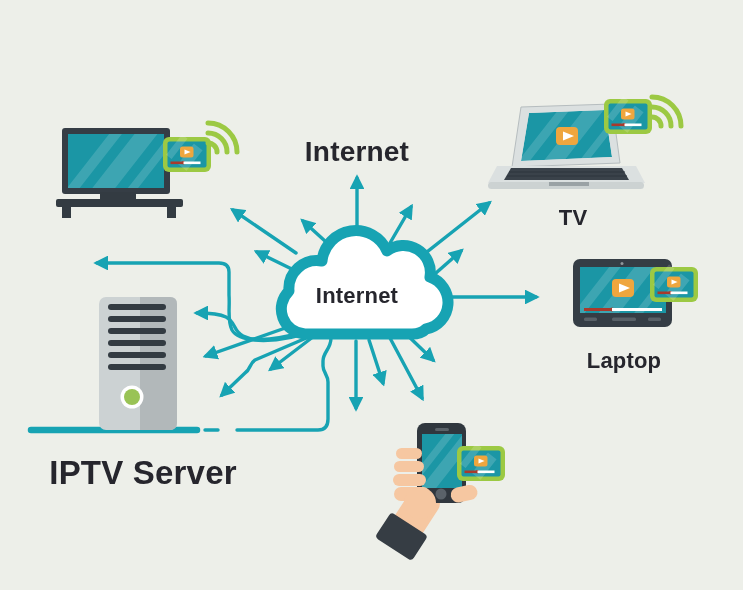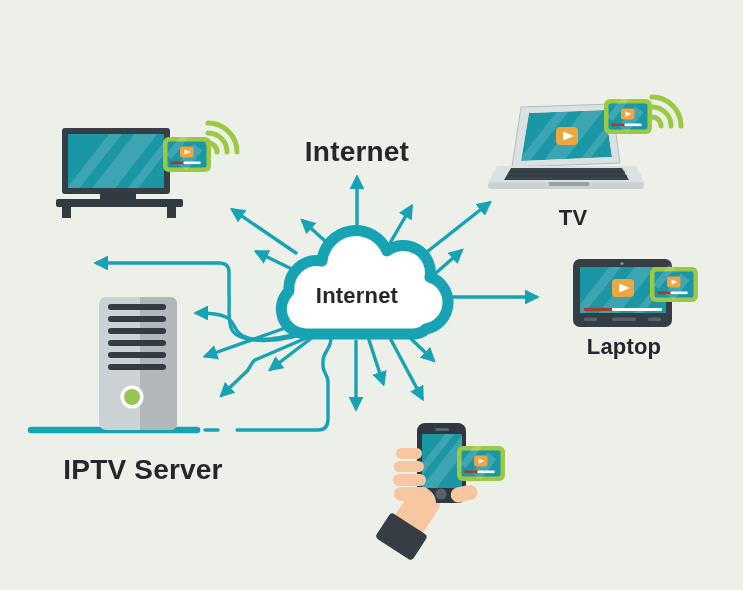--- a/index.html
+++ b/index.html
@@ -10,23 +10,23 @@
   }
   #stage svg{position:absolute;left:0;top:0;}
   .label{
     position:absolute; transform:translateX(-50%);
     color:var(--dark-text,#26262d); font-weight:700; white-space:nowrap;
     letter-spacing:0.2px;
   }
   .lbl-internet-top{left:357px; top:136px; font-size:28px;}
   .lbl-cloud{left:357px; top:283px; font-size:22px;}
   .lbl-tv{left:573px; top:198px; font-size:22px;margin-top:7px;}
-  .lbl-laptop{left:624px; top:334px; font-size:22px;}
+  .lbl-laptop{left:624px; top:348px; font-size:22px;}
   .lbl-mobile{left:538px; top:509px; font-size:22px;}
-  .lbl-server{left:143px; top:454px; font-size:28px;text-align:center;}
+  .lbl-server{left:143px; top:454px; font-size:33px;text-align:center;}
   .teal-stroke{stroke:var(--accent-teal,#17a3b3); fill:none; stroke-width:3.4; stroke-linecap:round; stroke-linejoin:round;}
   .teal-fill{fill:var(--accent-teal,#17a3b3);}
   .screen-fill{fill:var(--screen-teal,#1b96a5);}
   .frame-fill{fill:var(--dark-frame,#353d45);}
   .lime-fill{fill:var(--lime-green,#9cc943);}
   .lime-stroke{stroke:var(--lime-green,#9cc943); fill:none; stroke-width:5; stroke-linecap:round;}
   .orange-fill{fill:var(--orange,#efa63e);}
   .red-fill{fill:var(--red-progress,#a93a2c);}
   .skin-fill{fill:var(--skin,#f6c7a1);}
   .cuff-fill{fill:var(--cuff,#363d44);}

